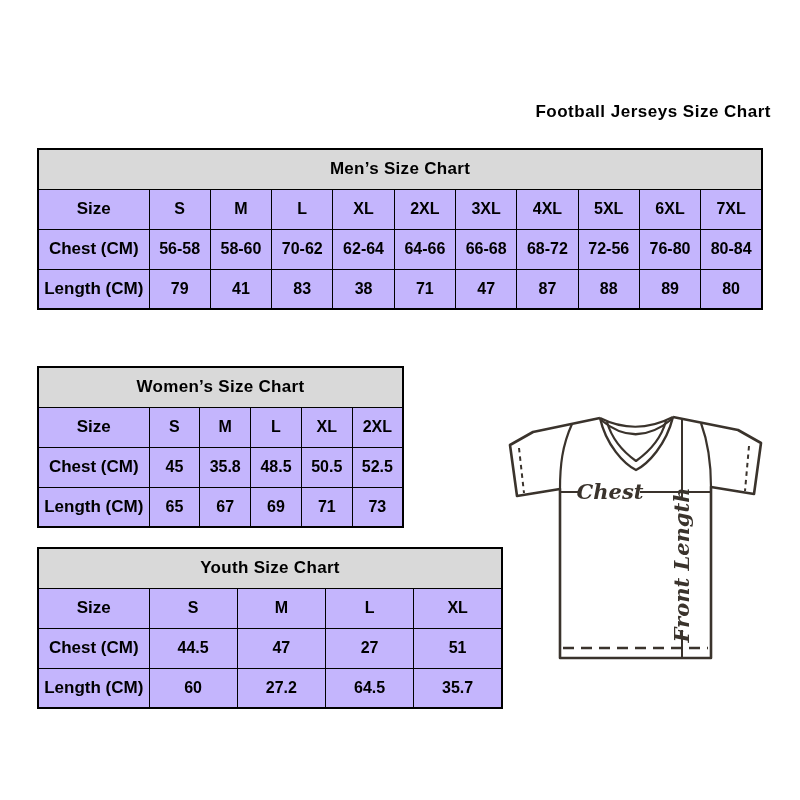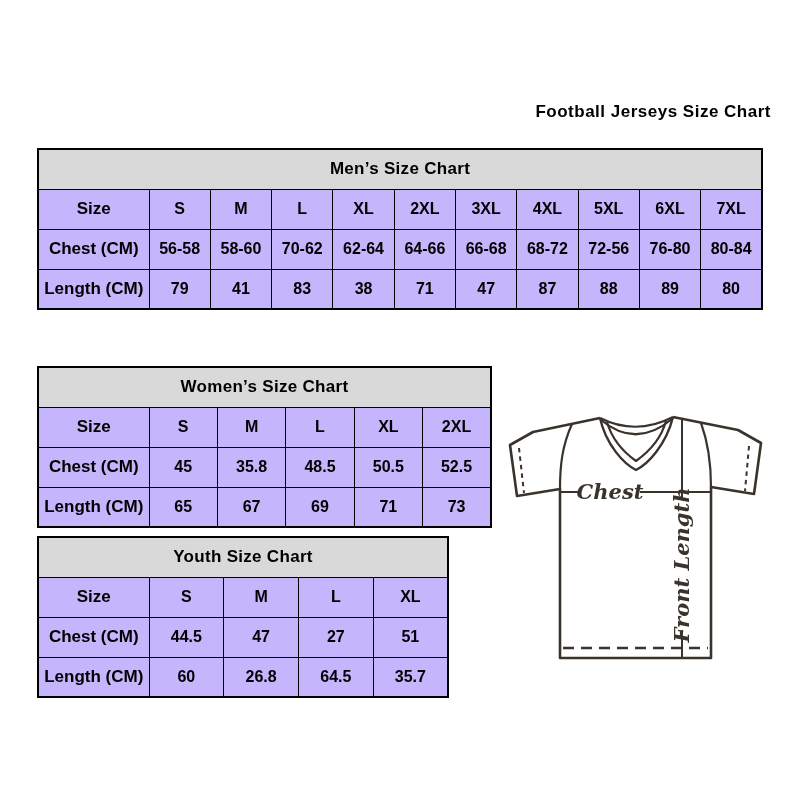--- a/index.html
+++ b/index.html
@@ -21,22 +21,22 @@
     border:1px solid var(--border,#000);padding:0;margin:0;
     text-align:center;vertical-align:middle;
     font-weight:bold;color:var(--text,#000);
   }
   tr.tbl-title th{
     background:var(--header-bg,#d9d9d9);font-size:17px;letter-spacing:0.3px;
   }
   th.row-label{font-size:17px}
   td.cell{font-size:16px}
   #mens-table{left:37px;top:148px;width:726px}
-  #womens-table{left:37px;top:366px;width:455px}
-  #youth-table{left:37px;top:536px;width:412px}
+  #womens-table{left:37px;top:366px;width:367px}
+  #youth-table{left:37px;top:547px;width:466px}
   .jersey-wrap{position:absolute;left:503px;top:403px;width:274px;height:262px}
   .jersey-svg path,.jersey-svg line{
     stroke:var(--jersey-line,#3a332c);fill:none;
     stroke-linecap:butt;stroke-linejoin:round;
   }
   .jersey-svg text{
     font-family:"DejaVu Serif","Liberation Serif",serif;
     font-style:italic;font-weight:bold;font-size:21px;
     fill:var(--jersey-line,#3a332c);stroke:none;
   }
@@ -168,21 +168,21 @@
       <tr>
         <th class="row-label">Chest (CM)</th>
         <td class="cell">44.5</td>
         <td class="cell">47</td>
         <td class="cell">27</td>
         <td class="cell">51</td>
       </tr>
       <tr>
         <th class="row-label">Length (CM)</th>
         <td class="cell">60</td>
-        <td class="cell">26.8</td>
+        <td class="cell">27.2</td>
         <td class="cell">64.5</td>
         <td class="cell">35.7</td>
       </tr>
     </tbody>
   </table>
 
 <div class="jersey-wrap">
   <svg class="jersey-svg" viewBox="0 0 274 262" width="274" height="262">
 
     <path stroke-width="2.6" d="M 97,15 L 30,29 L 7,42 L 14,93 L 57,86 L 57,255 L 208,255 L 208,84 L 251,91 L 258,40 L 235,27 L 170,14"></path>

